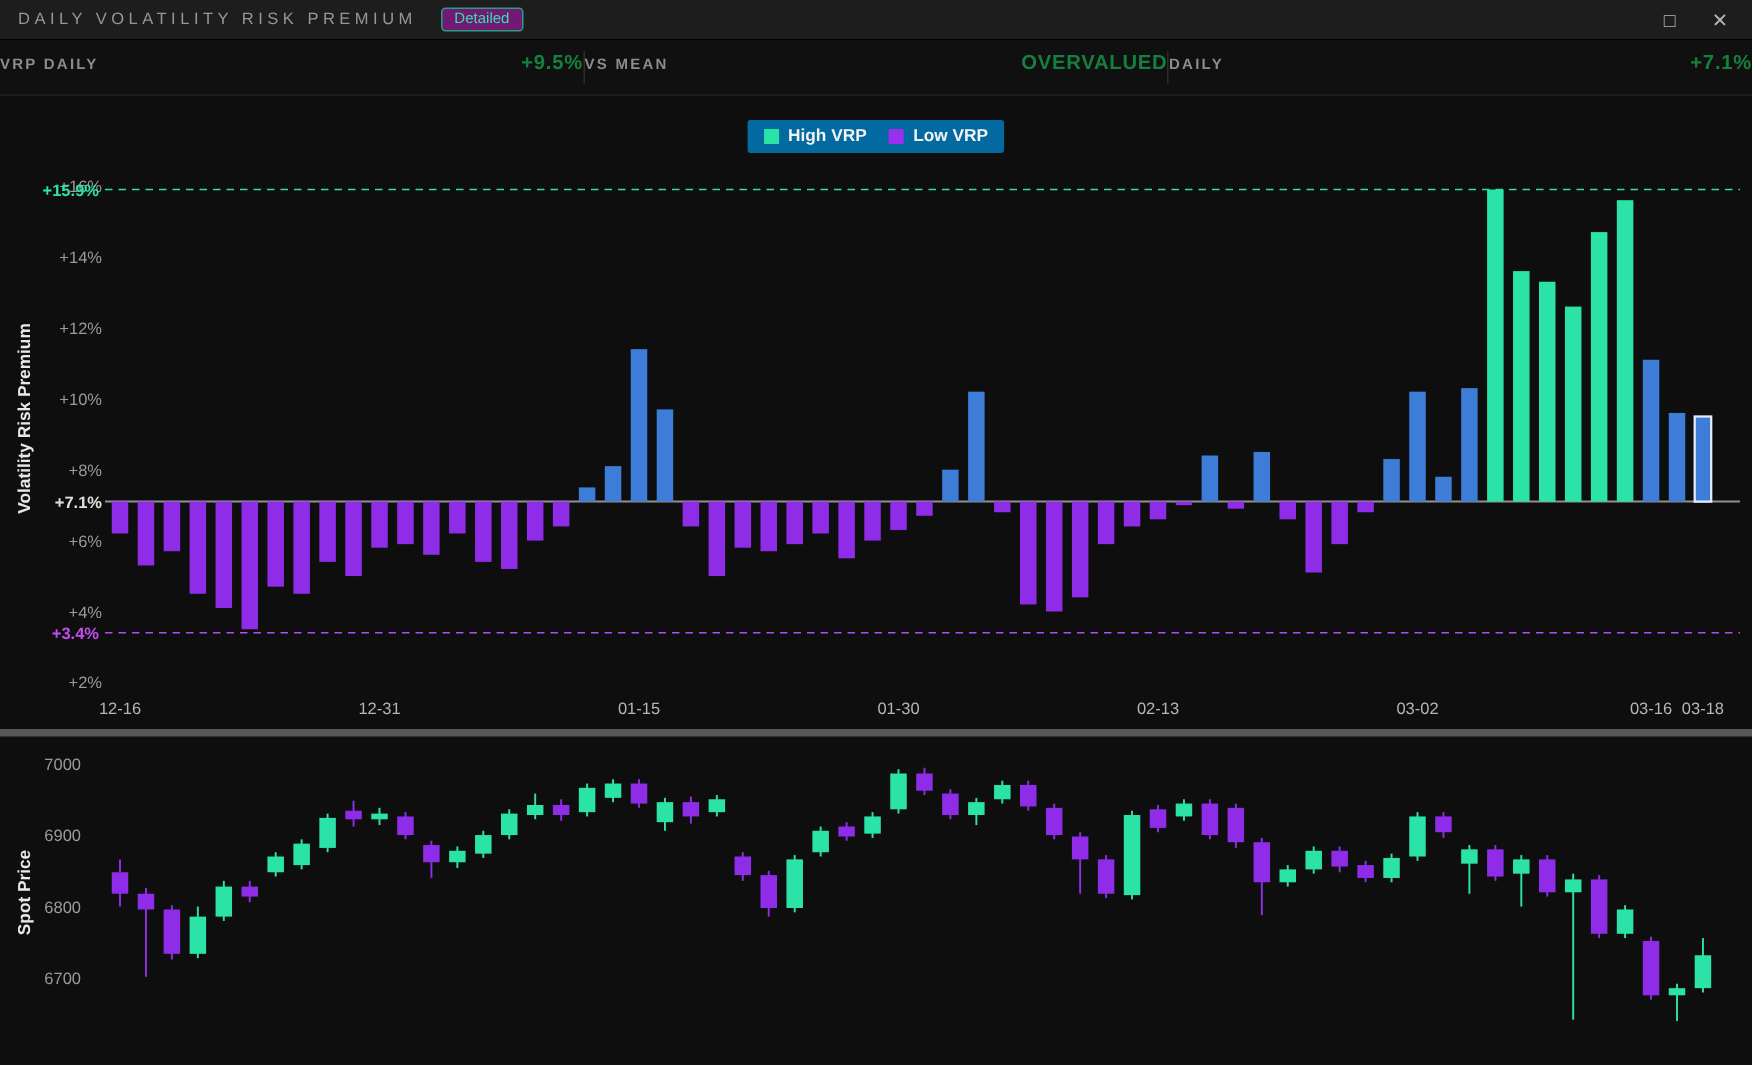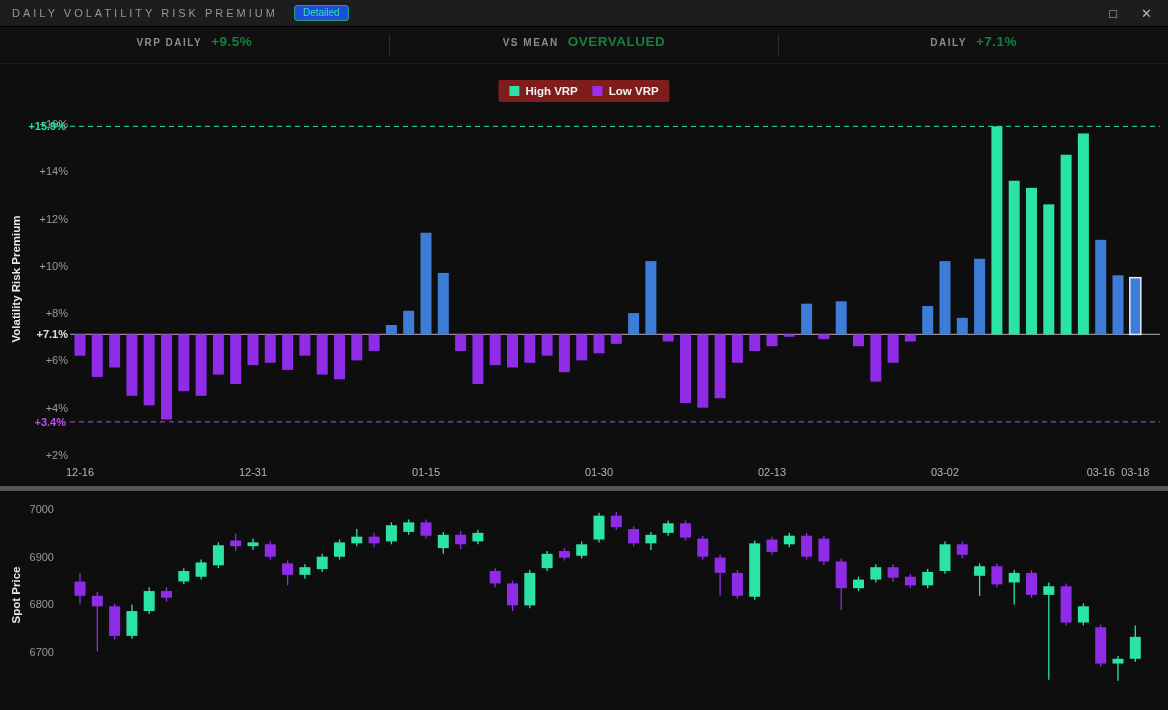--- a/index.html
+++ b/index.html
@@ -12,44 +12,44 @@
   }
   
   .titlebar {
     height:27px; background:#1d1d1d; border-bottom:1px solid #000;
     display:flex; align-items:center; padding:0 12px;
   }
   .win-title {
     color:#969696; font-size:11px; font-weight:normal; letter-spacing:3px;
   }
   .badge {
-    margin-left:16px; color:#35e0ae; border:1px solid #2a9d7f; background:#1d4ed8;
+    margin-left:16px; color:#35e0ae; border:1px solid #2a9d7f; background:#701a75;
     font-size:10px; padding:1px 8px 2px; border-radius:3px; cursor:pointer;
   }
   .wincontrols { margin-left:auto; display:flex; gap:24px; padding-right:4px; }
   .wincontrols span { color:#b8b8b8; font-size:13px; cursor:pointer; line-height:1; }
   
   .statsbar {
     height:37px; display:flex; align-items:center; background:#101010;
     border-bottom:1px solid #1e1e1e;
   }
   .stat {
-    flex:1; display:flex; justify-content:center; align-items:baseline; gap:9px;
+    flex:1; display:flex; justify-content:space-between; align-items:baseline; gap:9px;
     border-left:1px solid #2c2c2c; height:22px;
   }
   .stat:first-child { border-left:none; }
   .stat .slabel { color:#8c8c8c; font-size:10px; font-weight:bold; letter-spacing:1.5px; }
   .stat .svalue { color:#15803d; font-size:13.5px; font-weight:bold; letter-spacing:.5px; }
   
   .vrp-section { position:relative; height:422px; }
   .spot-section { position:relative; height:173px;border-radius:18px; }
   svg { display:block; }
   .legend {
     position:absolute; top:16px; left:50%; transform:translateX(-50%);
-    background:#7f1d1d; border-radius:2px; padding:5px 11px;
+    background:#0369a1; border-radius:2px; padding:5px 11px;
     display:flex; gap:15px; z-index:2;
   }
   .litem { display:flex; align-items:center; gap:6px; color:#f2f2f2;
            font-size:11.5px; font-weight:bold; cursor:pointer; }
   .swatch { width:10px; height:10px; display:inline-block; }
   .splitter { height:5px; background:#565656; cursor:row-resize; }
 </style>
 </head>
 <body>
 

